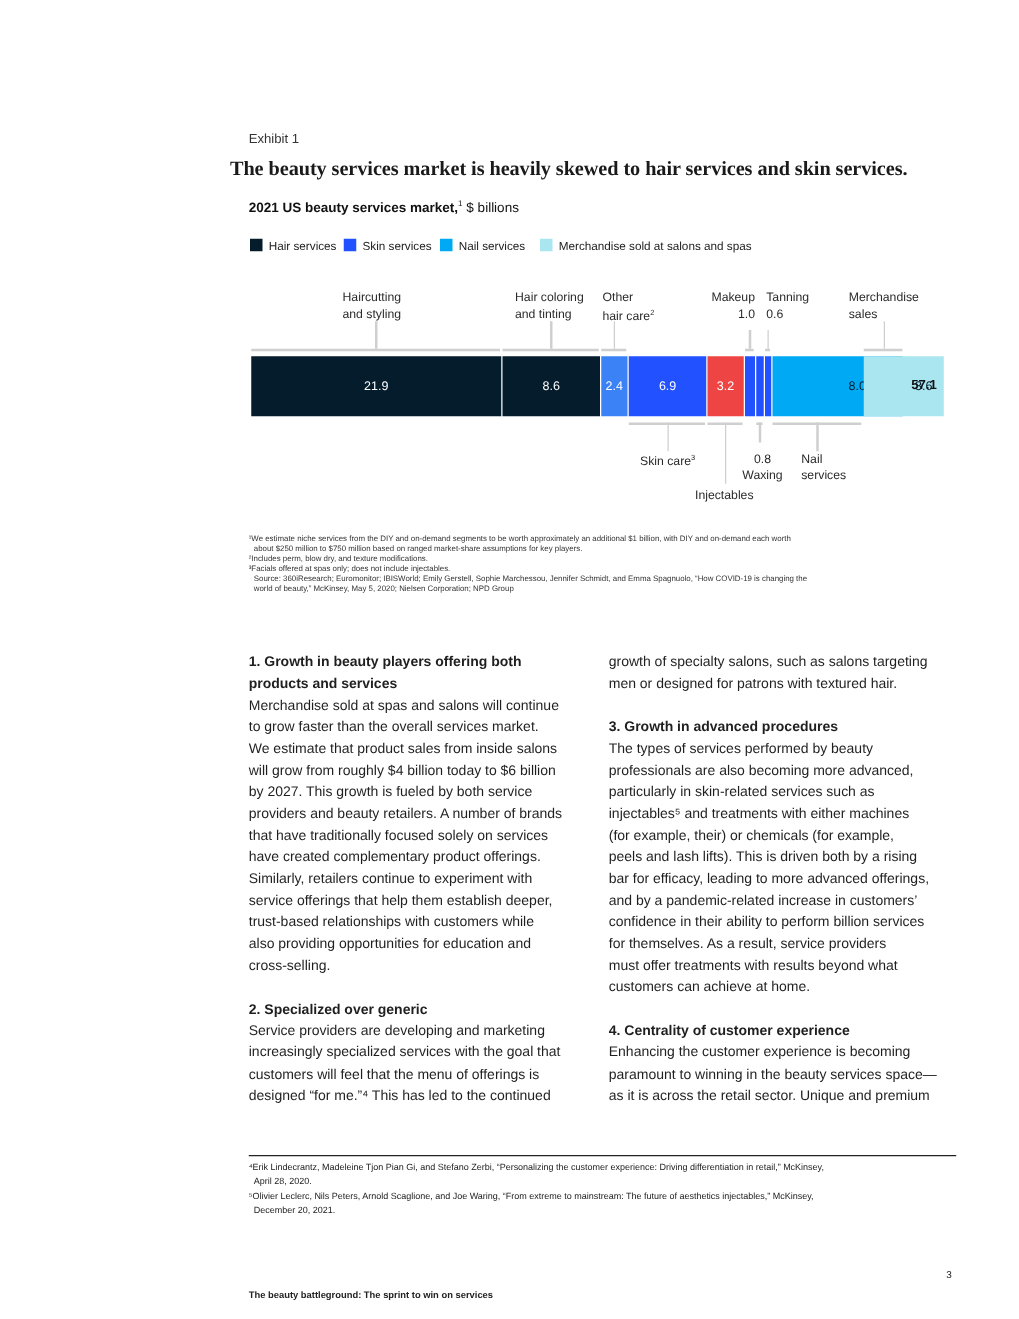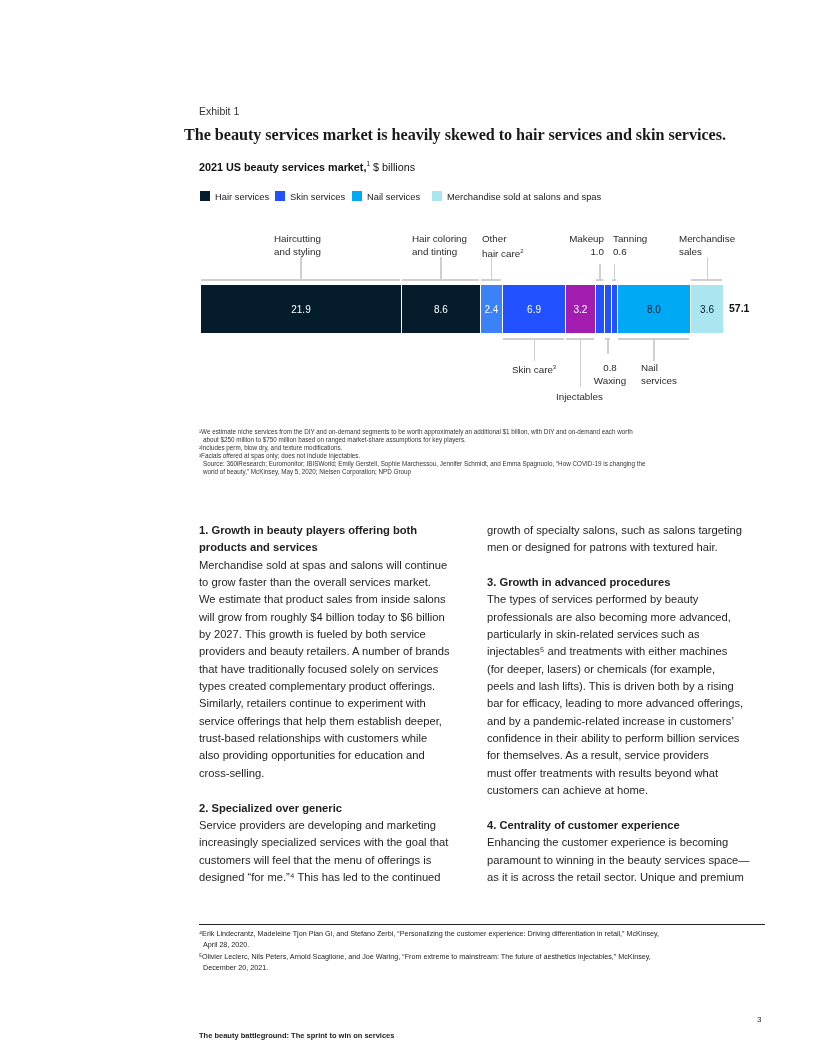--- a/index.html
+++ b/index.html
@@ -10,21 +10,21 @@
   .exhibit-title { left: 184px; top: 126px; font-family: "Liberation Serif", serif; font-weight: bold;
                    font-size: 16.2px; color: #1a1a1a; white-space: nowrap; letter-spacing: -0.05px; }
   .subtitle { left: 199px; top: 160px; font-size: 10.8px; color: #111; white-space: nowrap; }
   .subtitle b { font-weight: bold; }
   .subtitle sup { font-size: 6.5px; }
   .legend-item { top: 190px; height: 12px; display: flex; align-items: center; font-size: 9.4px; color: #222; white-space: nowrap; justify-content: flex-end; }
   .swatch { width: 10px; height: 10px; display: inline-block; margin-right: 5px; }
 
   .seg { position: absolute; top: 285px; height: 48px; display: flex; align-items: center; justify-content: center;
          font-size: 10px; color: #fff; }
-  .seg.dark-text { color: #051c2c; }
+  .seg.dark-text { color: #051c2c; padding-left: 32px; }
   .total { left: 729px; top: 302px; font-size: 10.5px; font-weight: bold; color: #111; }
 
   .br { position: absolute; height: 2px; background: #cfcfcf; }
   .br.top { top: 279px; }
   .br.bottom { top: 338px; }
   .tick { position: absolute; width: 1.5px; background: #cfcfcf; }
 
   .clabel { position: absolute; font-size: 9.8px; line-height: 13px; color: #2a2a2a; white-space: nowrap; }
   .clabel sup { font-size: 6px; }
 
@@ -74,21 +74,21 @@
     </div>
   <div class="seg" style="left: 401.974px; width: 77.9212px; background: rgb(5, 28, 44);">
       <span>8.6</span>
     </div>
   <div class="seg" style="left: 480.895px; width: 21.0245px; background: #3b82f6;">
       <span>2.4</span>
     </div>
   <div class="seg" style="left: 502.919px; width: 62.3205px; background: rgb(34, 81, 255);">
       <span>6.9</span>
     </div>
-  <div class="seg" style="left: 566.24px; width: 28.366px; background: #a21caf;">
+  <div class="seg" style="left: 566.24px; width: 28.366px; background: #ef4444;">
       <span>3.2</span>
     </div>
   <div class="seg" style="left: 595.606px; width: 8.17688px; background: rgb(34, 81, 255);"></div>
   <div class="seg" style="left: 604.783px; width: 6.34151px; background: rgb(34, 81, 255);"></div>
   <div class="seg" style="left: 612.124px; width: 4.50613px; background: rgb(34, 81, 255);"></div>
   <div class="seg dark-text" style="left: 617.63px; width: 72.4151px; background: rgb(0, 169, 244);">
       <span>8.0</span>
     </div>
   <div class="seg dark-text" style="left: 691.046px; width: 32.0368px; background: rgb(170, 230, 240);">
       <span>3.6</span>
@@ -178,21 +178,21 @@
 <div class="col col-left">
   <div class="ln hd">1. Growth in beauty players offering both</div>
   <div class="ln hd">products and services</div>
   <div class="ln">Merchandise sold at spas and salons will continue</div>
   <div class="ln">to grow faster than the overall services market.</div>
   <div class="ln">We estimate that product sales from inside salons</div>
   <div class="ln">will grow from roughly $4 billion today to $6 billion</div>
   <div class="ln">by 2027. This growth is fueled by both service</div>
   <div class="ln">providers and beauty retailers. A number of brands</div>
   <div class="ln">that have traditionally focused solely on services</div>
-  <div class="ln">types created complementary product offerings.</div>
+  <div class="ln">have created complementary product offerings.</div>
   <div class="ln">Similarly, retailers continue to experiment with</div>
   <div class="ln">service offerings that help them establish deeper,</div>
   <div class="ln">trust-based relationships with customers while</div>
   <div class="ln">also providing opportunities for education and</div>
   <div class="ln">cross-selling.</div>
   <div class="ln"></div>
   <div class="ln hd">2. Specialized over generic</div>
   <div class="ln">Service providers are developing and marketing</div>
   <div class="ln">increasingly specialized services with the goal that</div>
   <div class="ln">customers will feel that the menu of offerings is</div>
@@ -201,21 +201,21 @@
 
 <div class="col col-right">
   <div class="ln">growth of specialty salons, such as salons targeting</div>
   <div class="ln">men or designed for patrons with textured hair.</div>
   <div class="ln"></div>
   <div class="ln hd">3. Growth in advanced procedures</div>
   <div class="ln">The types of services performed by beauty</div>
   <div class="ln">professionals are also becoming more advanced,</div>
   <div class="ln">particularly in skin-related services such as</div>
   <div class="ln">injectables⁵ and treatments with either machines</div>
-  <div class="ln">(for deeper, lasers) or chemicals (for example,</div>
+  <div class="ln">(for example, their) or chemicals (for example,</div>
   <div class="ln">peels and lash lifts). This is driven both by a rising</div>
   <div class="ln">bar for efficacy, leading to more advanced offerings,</div>
   <div class="ln">and by a pandemic-related increase in customers’</div>
   <div class="ln">confidence in their ability to perform billion services</div>
   <div class="ln">for themselves. As a result, service providers</div>
   <div class="ln">must offer treatments with results beyond what</div>
   <div class="ln">customers can achieve at home.</div>
   <div class="ln"></div>
   <div class="ln hd">4. Centrality of customer experience</div>
   <div class="ln">Enhancing the customer experience is becoming</div>

